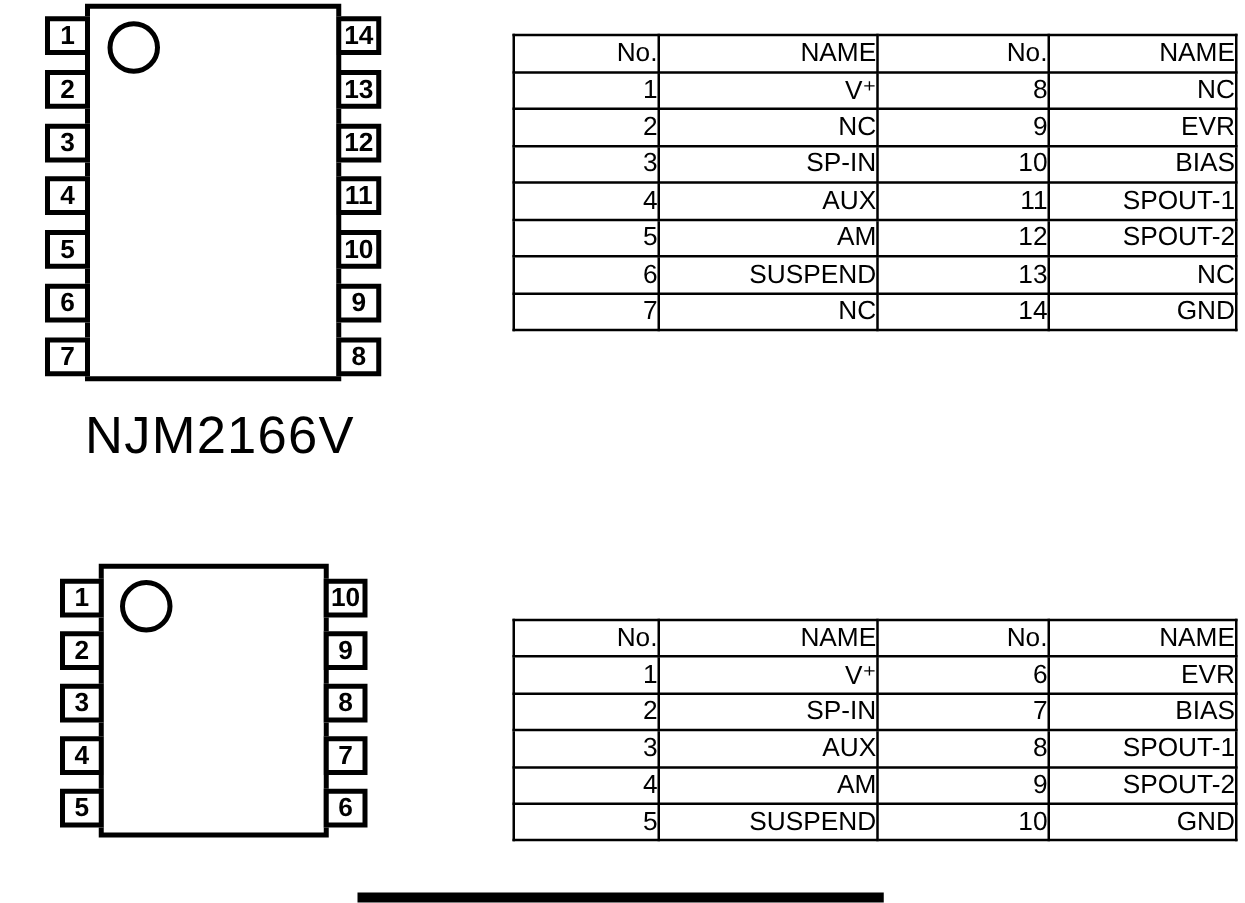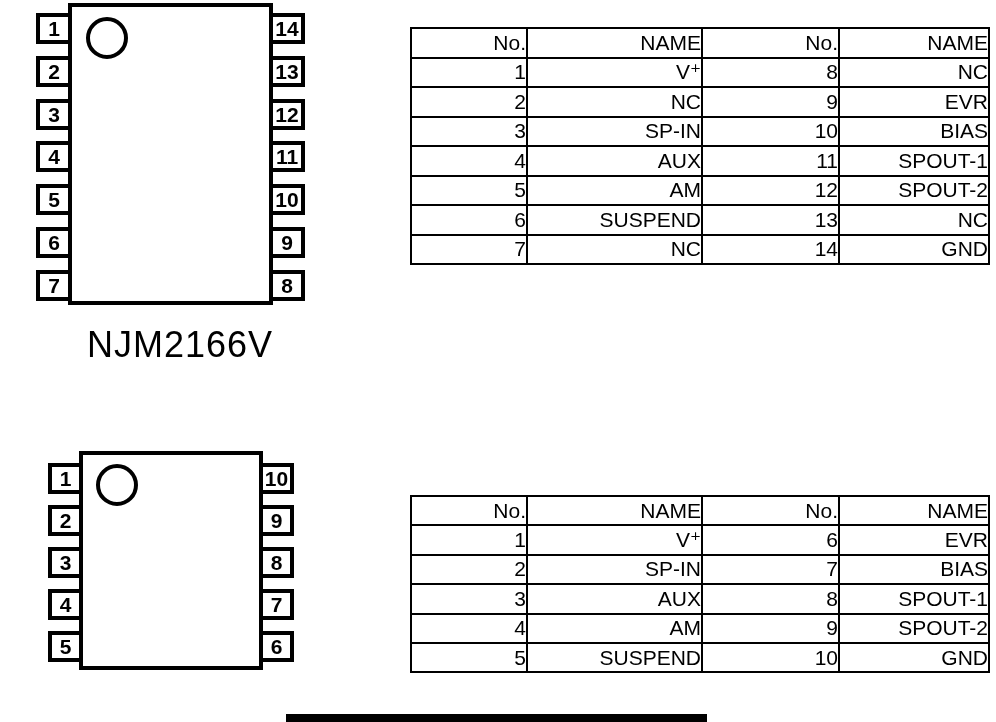--- a/index.html
+++ b/index.html
@@ -15,21 +15,21 @@
   .ic-body { border:4px solid #000; background:#fff; }
   .ic-dot  { border:4px solid #000; background:#fff; border-radius:50%; }
   .pin {
     border:4px solid #000; background:#fff;
     width:36px; height:31px;
     font-weight:bold; font-size:21px; line-height:23px;
     text-align:center;
   }
   .pin.sm { width:35px; }
   .ic-label {
-    font-size:36px; letter-spacing:1px; text-align:right;
+    font-size:42px; letter-spacing:1px; text-align:right;
     white-space:nowrap;
   }
 
   
   table.pintable {
     border-collapse:collapse; table-layout:fixed;
     width:578px; font-size:21px;
   }
   table.pintable td {
     border:2px solid #000; text-align:right; vertical-align:middle;

